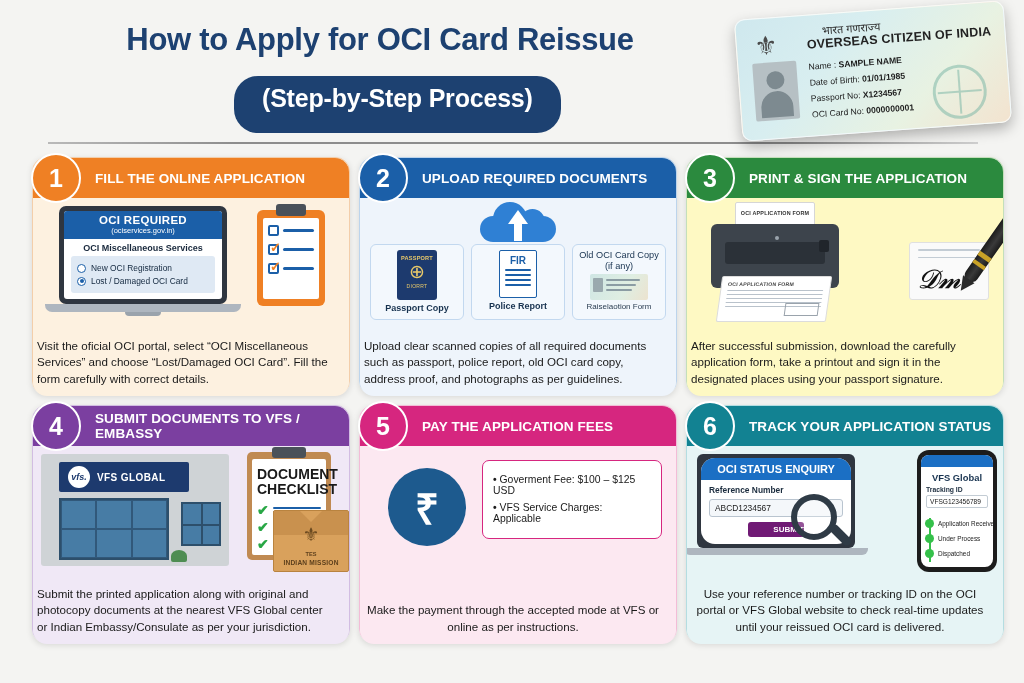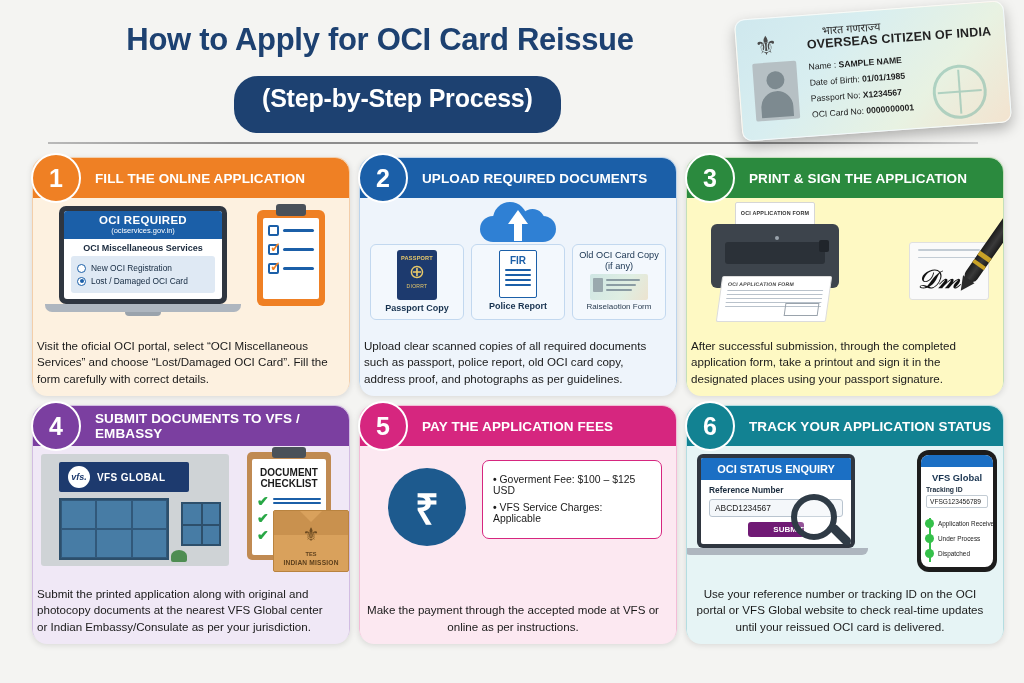--- a/index.html
+++ b/index.html
@@ -194,21 +194,21 @@
      border:2px solid #2d4f6b; display:grid; grid-template-columns:1fr 1fr 1fr; grid-template-rows:1fr 1fr; }
   .bld-glass div { border:1px solid #31587a; background:#477ca5;}
   .bld-win { position:absolute; left:140px; top:48px; width:40px; height:44px; background:#477ca5; border:2px solid #2d4f6b;}
   .bld-win::before { content:""; position:absolute; left:50%; top:0; width:2px; height:100%; background:#2d4f6b;}
   .bld-win::after { content:""; position:absolute; left:0; top:50%; width:100%; height:2px; background:#2d4f6b;}
   .bld-bush { position:absolute; left:130px; bottom:4px; width:16px; height:12px; background:#4e8d52; border-radius:50% 50% 2px 2px;}
 
   .checklist { position:absolute; right:18px; top:6px; width:84px; height:108px; background:#c08a52; border-radius:5px;}
   .checklist .clamp { position:absolute; left:50%; top:-5px; transform:translateX(-50%); width:34px; height:11px; background:#4a5159; border-radius:3px;}
   .checklist .paper { position:absolute; left:5px; top:7px; right:5px; bottom:5px; background:#fff; border-radius:2px; padding:8px 5px 4px;}
-  .checklist .ttl { font-size:10px; font-weight:bold; color:#1a1a1a; line-height:1.1; text-align:center;}
+  .checklist .ttl { font-size:14px; font-weight:bold; color:#1a1a1a; line-height:1.1; text-align:center;}
   .chk-row { display:flex; align-items:center; gap:4px; margin-top:7px;}
   .chk { color:#28a745; font-size:14px; font-weight:bold; line-height:10px;}
   .chk-lines { flex:1;}
   .chk-lines i { display:block; height:2px; background:#1b5fa8; border-radius:1px; margin:2px 0;}
   .envelope { position:absolute; right:0px; bottom:2px; width:76px; height:62px; background:#d9a15c; border:1px solid #b9833f; border-radius:2px;}
   .envelope .flap { position:absolute; left:0; top:0; width:100%; height:24px;
      background:linear-gradient(135deg,transparent 48%,#c9914e 50%) , linear-gradient(225deg,transparent 48%,#c9914e 50%);}
   .envelope .em { position:absolute; left:50%; top:14px; transform:translateX(-50%); font-size:19px; color:#6b4a20; line-height:20px;}
   .envelope .t1 { position:absolute; left:0; right:0; bottom:14px; text-align:center; font-size:5.6px; color:#5c3f1c; font-weight:bold;}
   .envelope .t2 { position:absolute; left:0; right:0; bottom:5px; text-align:center; font-size:6.6px; color:#5c3f1c; font-weight:bold; letter-spacing:.2px;}
@@ -218,21 +218,21 @@
      color:#fff; font-size:42px; display:flex; align-items:center; justify-content:center; font-weight:bold;}
   .fee-box { position:absolute; left:122px; top:14px; right:14px; border:1.6px solid #d6267f; border-radius:7px; overflow:hidden; background:#fff;}
   .fee-head { background:#d6267f; color:#fff; font-size:11.5px; font-weight:bold; text-align:center; padding:6px 0;}
   .fee-list { padding:7px 10px 8px;}
   .fee-item { font-size:10.4px; color:#1a1a1a; margin:6px 0; }
   .fee-item::before { content:"• "; font-weight:bold;}
 
   
   .lap6 { position:absolute; left:10px; top:8px; width:158px;}
   .lap6-screen { width:158px; height:94px; background:#2f3640; border-radius:6px; padding:4px;}
-  .lap6-inner { width:100%; height:100%; background:#fff; border-radius:2px; overflow:hidden;}
+  .lap6-inner { width:100%; height:100%; background:#fff; border-radius:14px; overflow:hidden;}
   .enq-bar { background:#1b6fc4; color:#fff; font-size:11px; font-weight:bold; text-align:center; padding:5px 0;}
   .enq-lbl { font-size:8.4px; font-weight:bold; color:#1a2b3d; padding:5px 0 0 8px;}
   .enq-input { margin:4px 8px 0; border:1px solid #b9c4cf; border-radius:3px; background:#f4f7fa;
      font-size:8.4px; color:#1a1a1a; padding:3px 5px;}
   .enq-btn { margin:5px auto 0; width:56px; background:#701a75; color:#fff; font-size:8px; font-weight:bold;
      text-align:right; padding:3px 0; border-radius:3px;}
   .lap6-base { width:184px; margin-left:-13px; height:7px; background:#aeb6bf; border-radius:0 0 6px 6px;}
   .magnifier { position:absolute; left:104px; top:48px; width:46px; height:46px; border-radius:50%;
      border:6px solid #2f3b46; background:rgba(255,255,255,.25);}
   .magnifier::after { content:""; position:absolute; right:-14px; bottom:-14px; width:9px; height:26px;
@@ -419,21 +419,21 @@
           <div class="sigcard">
             <div class="l"></div>
               <div class="l"></div>
             <div class="sig-glyph">𝓓𝓶</div>
           </div>
           <div class="pen">
             <div class="ring"></div>
               <div class="ring2"></div>
           </div>
         </div>
-        <div class="caption">After successful submission, through the completed application form, take a printout and sign it in the designated places using your passport signature.</div>
+        <div class="caption">After successful submission, download the carefully application form, take a printout and sign it in the designated places using your passport signature.</div>
       </div>
     </div>
 
     <div class="card c4">
       <div class="card-head">
         <div class="step-num">4</div>
         <div class="card-title">SUBMIT DOCUMENTS TO VFS / EMBASSY</div>
       </div>
       <div class="card-body">
         <div class="visual">

